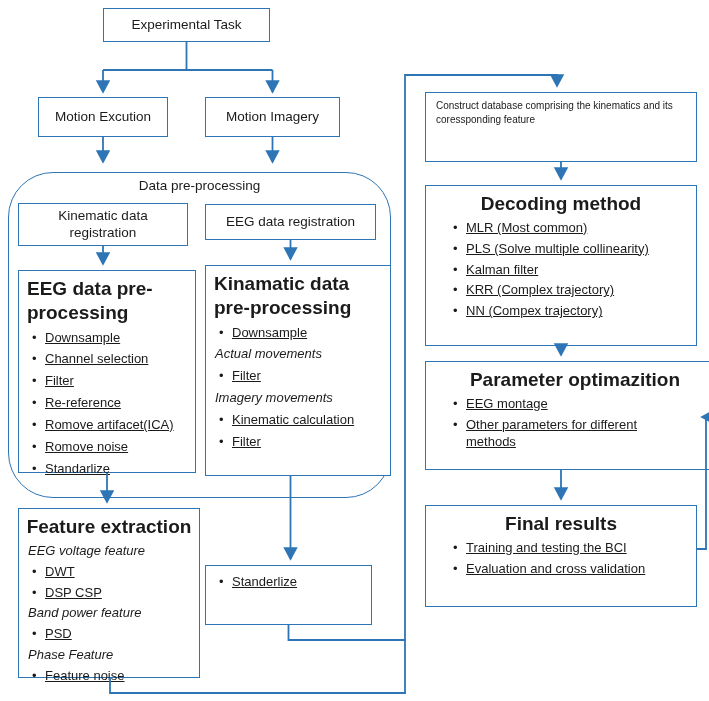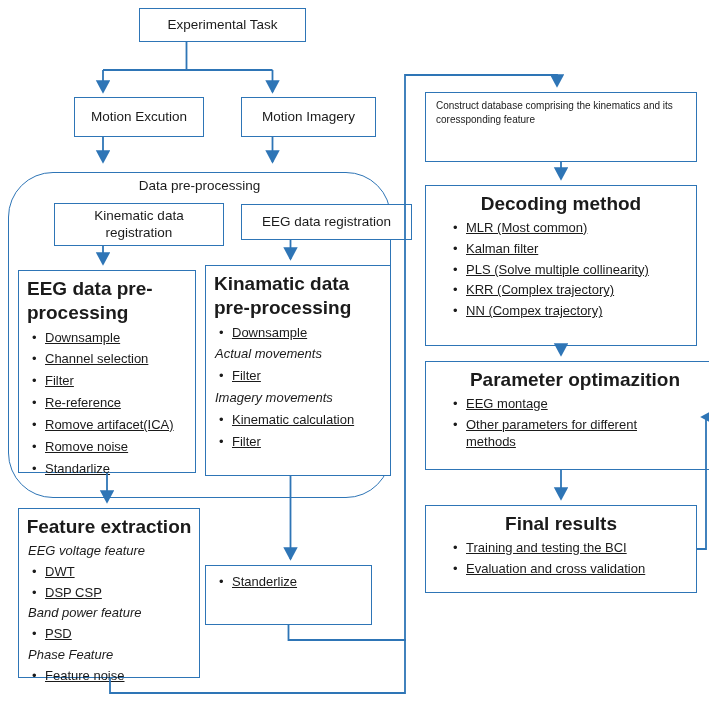--- a/index.html
+++ b/index.html
@@ -10,21 +10,21 @@
   .canvas{
     position:relative;width:709px;height:701px;background:#ffffff;
     font-family:"Liberation Sans", sans-serif;color:var(--text);overflow:hidden;
   }
   .box{
     position:absolute;background:#ffffff;border:1.5px solid var(--line);
     box-sizing:border-box;font-size:13px;z-index:2;
   }
   .center-box{
     display:flex;align-items:center;justify-content:center;
-    text-align:center;font-size:13.5px;line-height:1.25;padding:2px 6px;margin-left:36px;
+    text-align:center;font-size:13.5px;line-height:1.25;padding:2px 6px;
   }
   .container-round{
     position:absolute;border:1.5px solid var(--line);border-radius:45px;
     box-sizing:border-box;background:#ffffff;z-index:1;
   }
   .container-label{
     position:absolute;text-align:center;font-size:13.5px;z-index:2;
   }
   .box-title{
     font-weight:bold;font-size:19px;padding:6px 6px 0 8px;line-height:1.25;
@@ -105,36 +105,36 @@
   </div>
 
   <div class="box" style="left:425px;top:92px;width:272px;height:70px;">
     <div style="padding:6px 10px;font-size:10px;line-height:1.4;">Construct database comprising the kinematics and its coressponding feature</div>
   </div>
 
   <div class="box tight" style="left:425px;top:185px;width:272px;height:161px;">
     <div class="box-title centered">Decoding method</div>
     <ul style="padding-left:18px;">
         <li class="bullet">MLR (Most common)</li>
+        <li class="bullet">PLS (Solve multiple collinearity)</li>
         <li class="bullet">Kalman filter</li>
-        <li class="bullet">PLS (Solve multiple collinearity)</li>
         <li class="bullet">KRR (Complex trajectory)</li>
         <li class="bullet">NN (Compex trajectory)</li>
       </ul>
   </div>
 
   <div class="box tight" style="left:425px;top:361px;width:300px;height:109px;">
     <div class="box-title centered">Parameter optimazition</div>
     <ul style="padding-left:18px;padding-right:40px;">
         <li class="bullet">EEG montage</li>
         <li class="bullet">Other parameters for different methods</li>
       </ul>
   </div>
 
-  <div class="box tight" style="left:425px;top:505px;width:272px;height:88px;">
+  <div class="box tight" style="left:425px;top:505px;width:272px;height:102px;">
     <div class="box-title centered">Final results</div>
     <ul style="padding-left:18px;">
         <li class="bullet">Training and testing the BCI</li>
         <li class="bullet">Evaluation and cross validation</li>
       </ul>
   </div>
 
   <svg class="arrows" width="709" height="701" viewBox="0 0 709 701">
     <defs>
       <marker id="ah" markerWidth="9" markerHeight="9" refX="6.5" refY="4" orient="auto">

